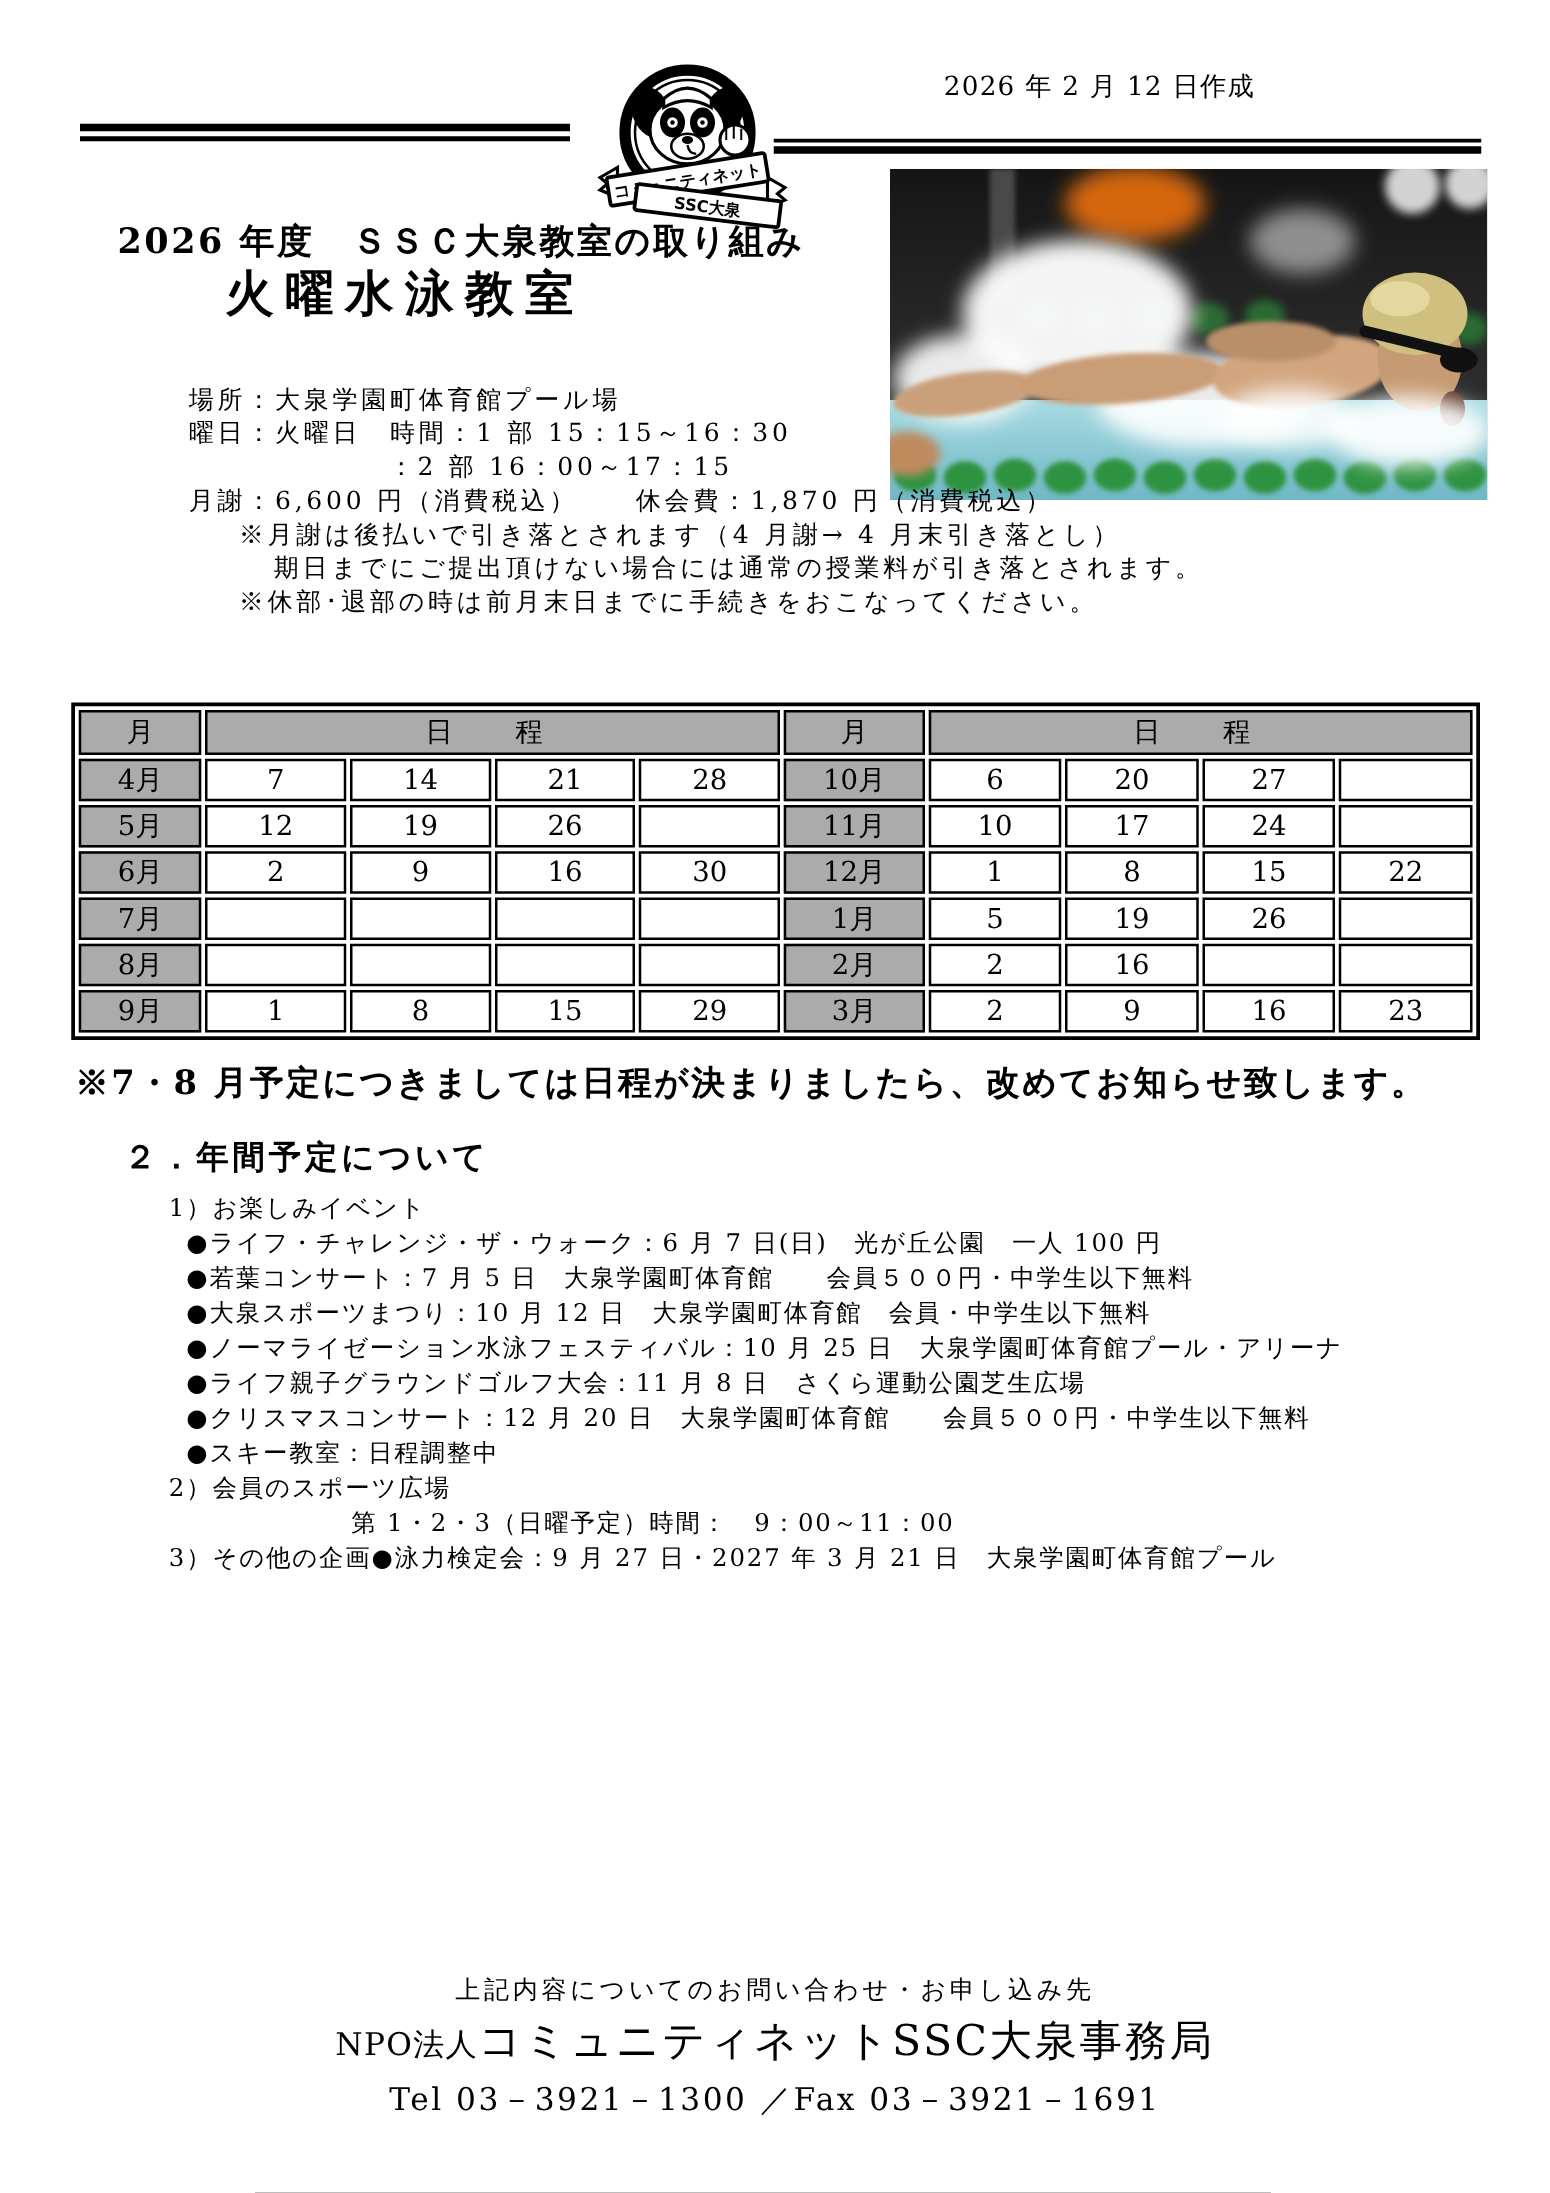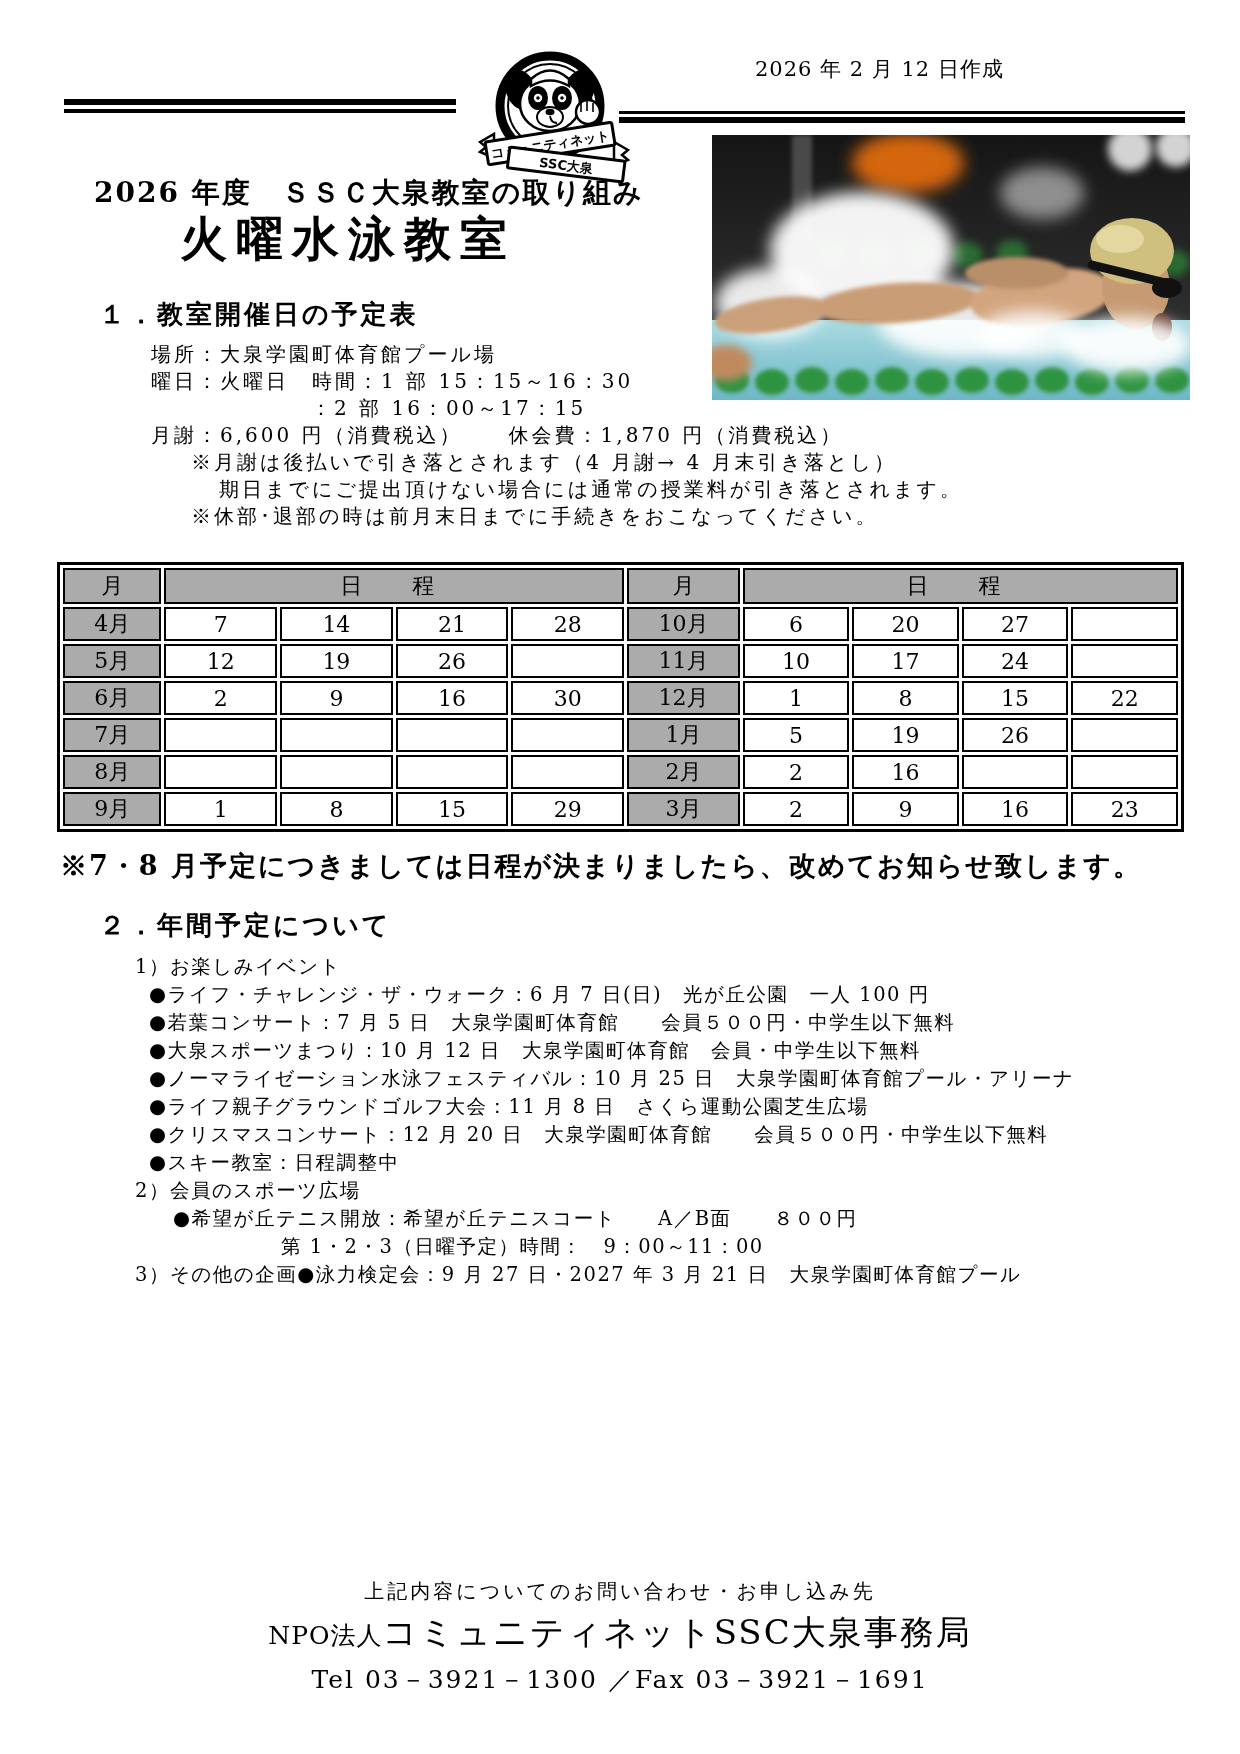--- a/index.html
+++ b/index.html
@@ -9,21 +9,21 @@
   
   .created-date{position:absolute;top:55px;left:755px;font-size:21px;letter-spacing:1px;}
   .rule-left{position:absolute;left:64px;top:99px;width:392px;height:4px;
              border-top:6px solid #000;border-bottom:4px solid #000;}
   .rule-right{position:absolute;left:619px;top:111px;width:566px;height:3px;
               border-top:3px solid #000;border-bottom:6px solid #000;}
   .logo-wrap{position:absolute;left:442px;top:46px;width:218px;height:150px;}
   .photo{position:absolute;left:712px;top:135px;width:478px;height:265px;overflow:hidden;}
 
   .title-fiscal{position:absolute;left:94px;top:174px;font-size:28px;font-weight:bold;letter-spacing:2px;}
-  .title-main{position:absolute;left:180px;top:208px;font-size:47px;font-weight:bold;letter-spacing:9px;}
+  .title-main{position:absolute;left:180px;top:208px;font-size:39px;font-weight:bold;letter-spacing:9px;}
 
   
   .sec1{position:absolute;left:99px;top:297px;width:640px;}
   .sec-heading{font-size:26px;font-weight:bold;letter-spacing:3px;}
   .sec1-lines{margin:9px 0 0 52px;font-size:20px;line-height:27px;letter-spacing:3px;}
   .s1-line{white-space:nowrap;}
   .ind-time{margin-left:160px;}
   .ind-note{margin-left:40px;}
   .ind-note2{margin-left:68px;}
 
@@ -172,21 +172,20 @@
         <ellipse cx="415" cy="210" rx="65" ry="28" opacity="0.92"></ellipse>
         <ellipse cx="320" cy="200" rx="55" ry="24" opacity="0.85"></ellipse>
       </g>
     </svg>
   </div>
 
   <div class="title-fiscal">2026 年度　ＳＳＣ大泉教室の取り組み</div>
   <div class="title-main">火曜水泳教室</div>
 
   <div class="sec1">
-    <div class="sec-heading">１．教室開催日の予定表</div>
     <div class="sec1-lines">
       <div class="s1-line">場所：大泉学園町体育館プール場</div>
       <div class="s1-line">曜日：火曜日　時間：1 部 15：15～16：30</div>
       <div class="s1-line ind-time">：2 部 16：00～17：15</div>
       <div class="s1-line">月謝：6,600 円（消費税込）　　休会費：1,870 円（消費税込）</div>
       <div class="s1-line ind-note">※月謝は後払いで引き落とされます（4 月謝→ 4 月末引き落とし）</div>
       <div class="s1-line ind-note2">期日までにご提出頂けない場合には通常の授業料が引き落とされます。</div>
       <div class="s1-line ind-note">※休部･退部の時は前月末日までに手続きをおこなってください。</div>
     </div>
   </div>
@@ -293,21 +292,20 @@
     <div class="sec2-items">
       <div class="s2-line lvl-num">1）お楽しみイベント</div>
       <div class="s2-line lvl-bullet">●ライフ・チャレンジ・ザ・ウォーク：6 月 7 日(日)　光が丘公園　一人 100 円</div>
       <div class="s2-line lvl-bullet">●若葉コンサート：7 月 5 日　大泉学園町体育館　　会員５００円・中学生以下無料</div>
       <div class="s2-line lvl-bullet">●大泉スポーツまつり：10 月 12 日　大泉学園町体育館　会員・中学生以下無料</div>
       <div class="s2-line lvl-bullet">●ノーマライゼーション水泳フェスティバル：10 月 25 日　大泉学園町体育館プール・アリーナ</div>
       <div class="s2-line lvl-bullet">●ライフ親子グラウンドゴルフ大会：11 月 8 日　さくら運動公園芝生広場</div>
       <div class="s2-line lvl-bullet">●クリスマスコンサート：12 月 20 日　大泉学園町体育館　　会員５００円・中学生以下無料</div>
       <div class="s2-line lvl-bullet">●スキー教室：日程調整中</div>
       <div class="s2-line lvl-num">2）会員のスポーツ広場</div>
-      <div class="s2-line lvl-bullet2">●希望が丘テニス開放：希望が丘テニスコート　　A／B面　　８００円</div>
       <div class="s2-line lvl-cont">第 1・2・3（日曜予定）時間：　9：00～11：00</div>
       <div class="s2-line lvl-num">3）その他の企画●泳力検定会：9 月 27 日・2027 年 3 月 21 日　大泉学園町体育館プール</div>
     </div>
   </div>
 
   <div class="footer">
     <div class="f-inquiry">上記内容についてのお問い合わせ・お申し込み先</div>
     <div class="f-org">
       <span class="npo">NPO法人</span><span class="org">コミュニティネットSSC大泉事務局</span>
     </div>

